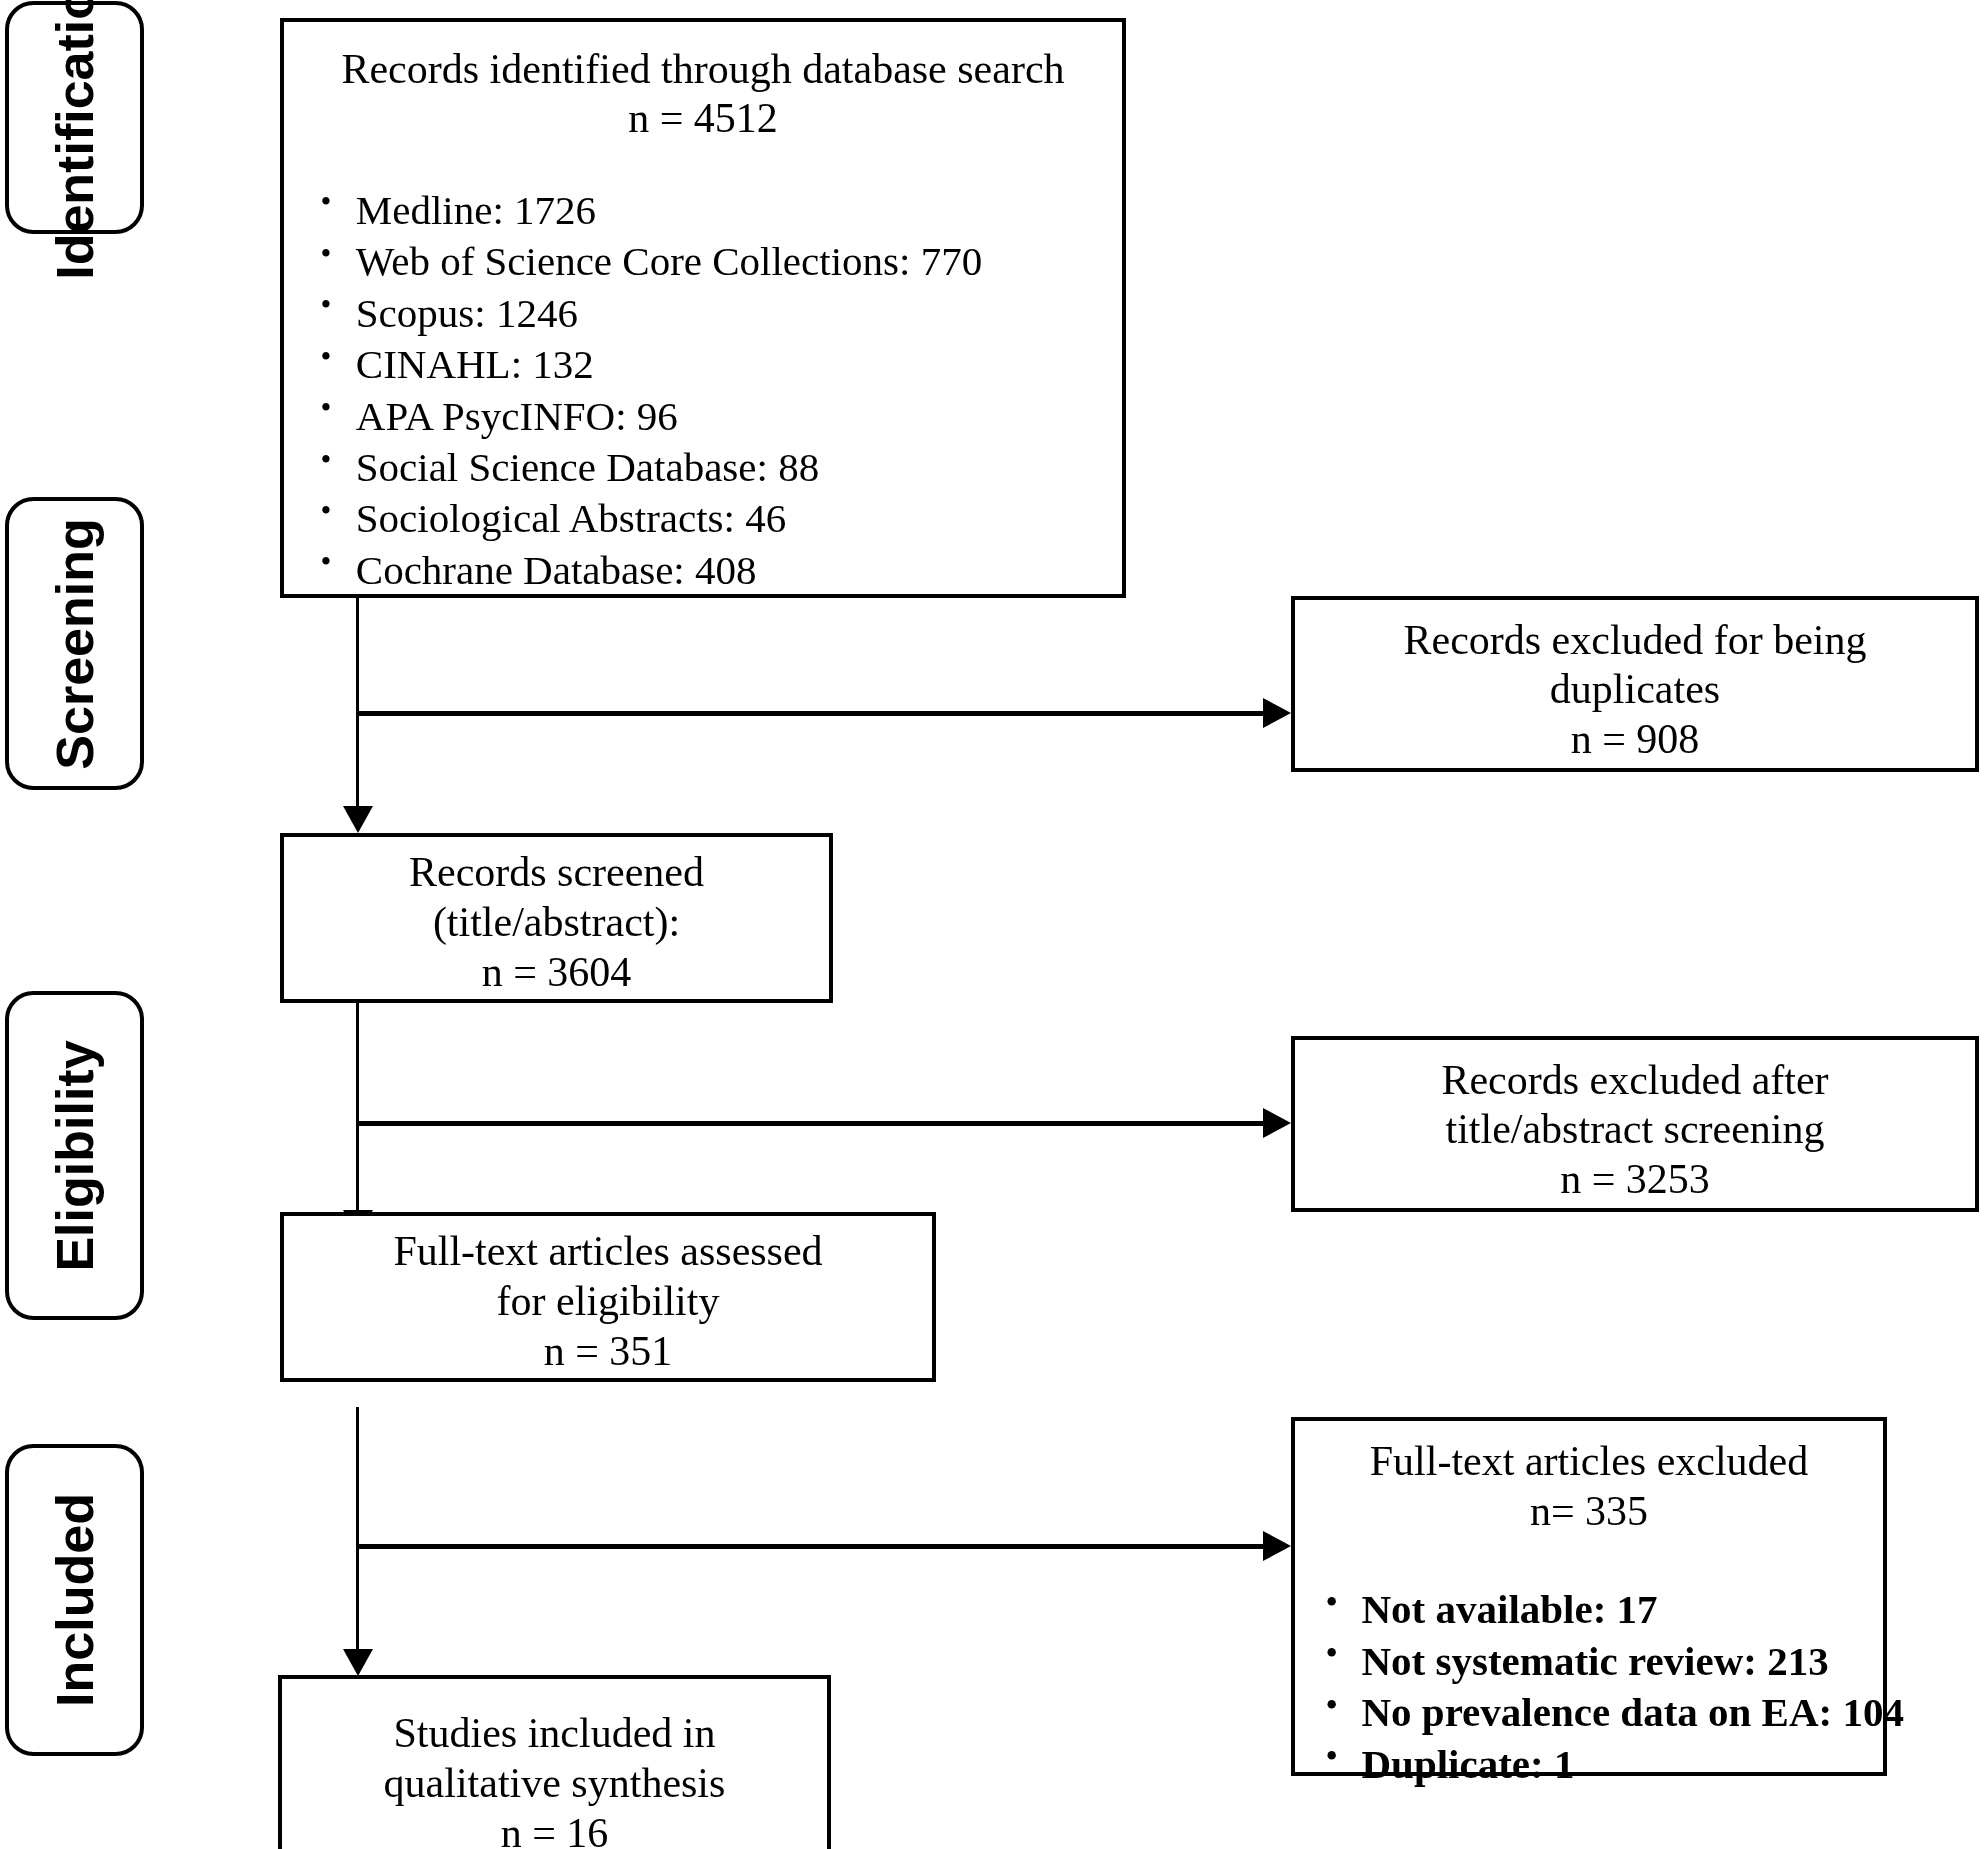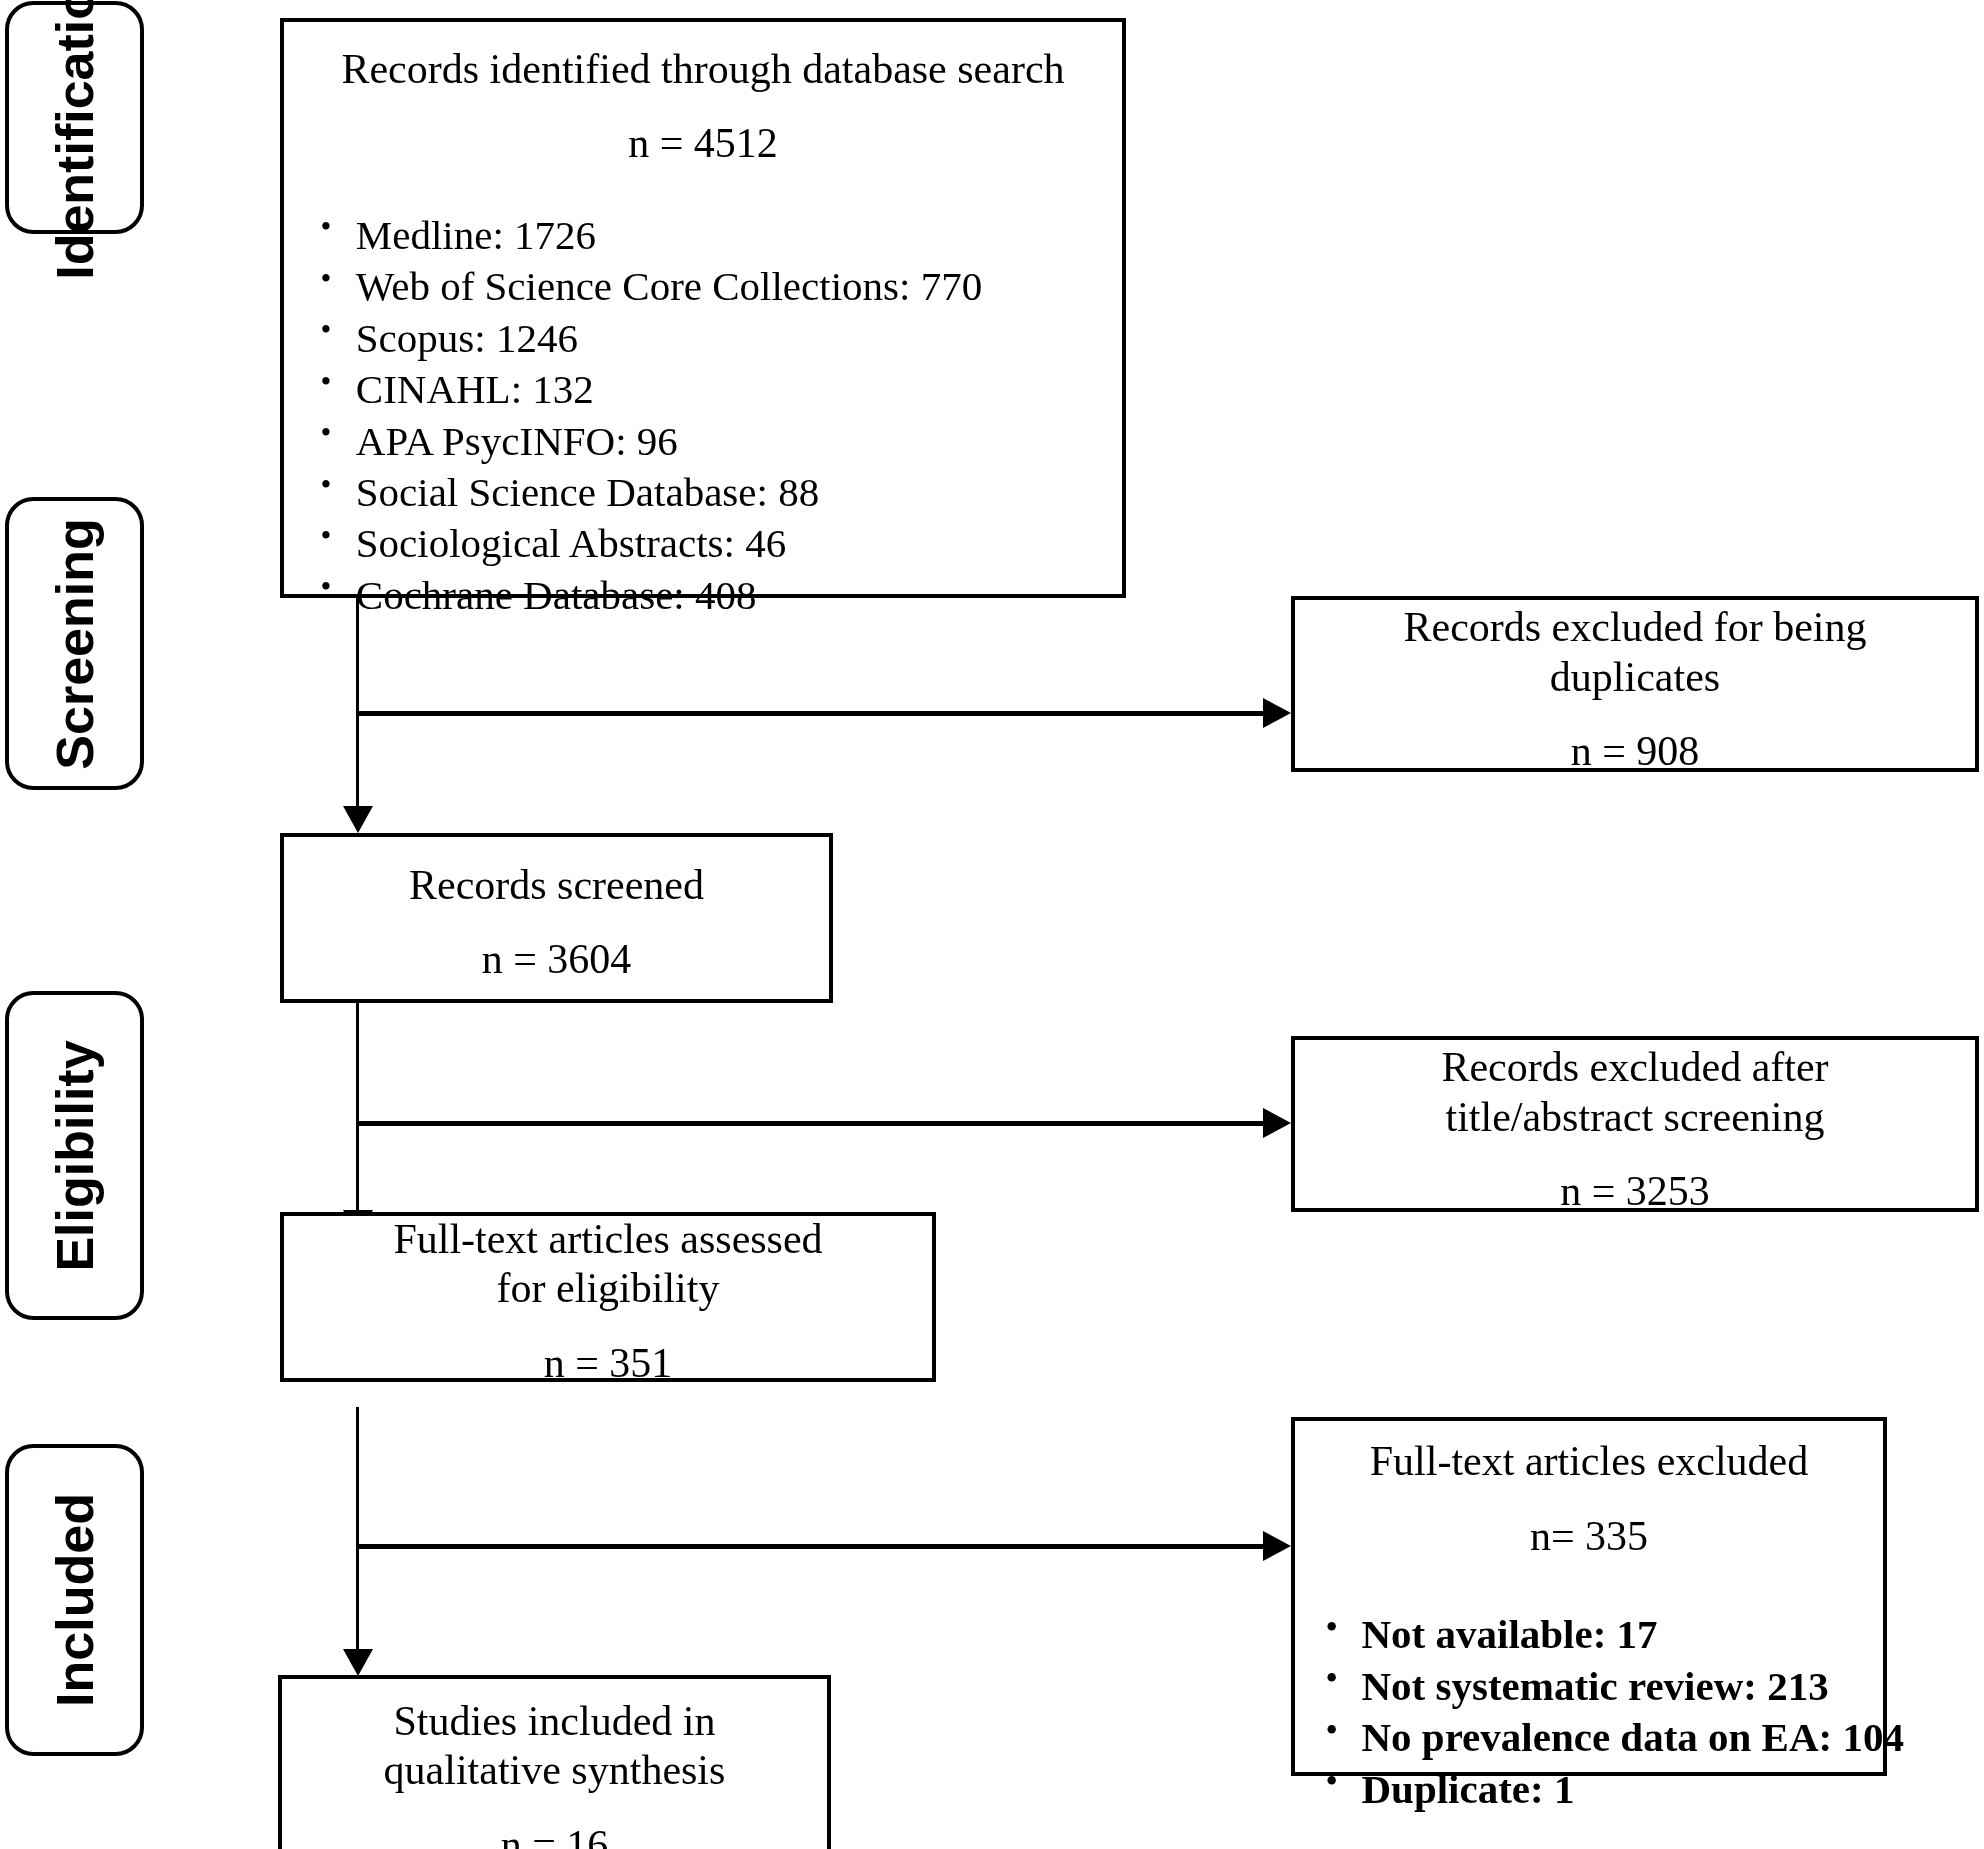--- a/index.html
+++ b/index.html
@@ -55,21 +55,20 @@
   }
   .box-head {
     text-align: center;
     font-size: 42px;
     line-height: 1.18;
   }
   .box-n {
     text-align: center;
     font-size: 42px;
     line-height: 1.18;
-    margin-top: 25px;
   }
   .bullets {
     margin: 0;
     padding: 0;
     list-style: none;
   }
   .bullets li {
     font-size: 41px;
     line-height: 1.255;
     white-space: nowrap;
@@ -160,20 +159,21 @@
     <div class="box-inner" style="padding:12.2px 13.6px 0 13.6px; justify-content:center;">
       <div class="box-head">Records excluded for being</div>
       <div class="box-head">duplicates</div>
       <div class="box-n">n = 908</div>
     </div>
   </div>
 
   <div class="flow-box" style="left:280px; top:833px; width:553px; height:170px;">
     <div class="box-inner" style="padding:9.5px 13.6px 0 13.6px; justify-content:center;">
       <div class="box-head">Records screened</div>
+      <div class="box-head">(title/abstract):</div>
       <div class="box-n">n = 3604</div>
     </div>
   </div>
 
   <div class="vline" style="left:356px; top:1003px; width:3.4px; height:207px;"></div>
   <div class="arrow-down" style="left:343px; top:1210px;"></div>
 
   <div class="hline" style="left:356px; top:1121px; width:913px;"></div>
   <div class="arrow-right" style="left:1263px; top:1108px;"></div>
 

